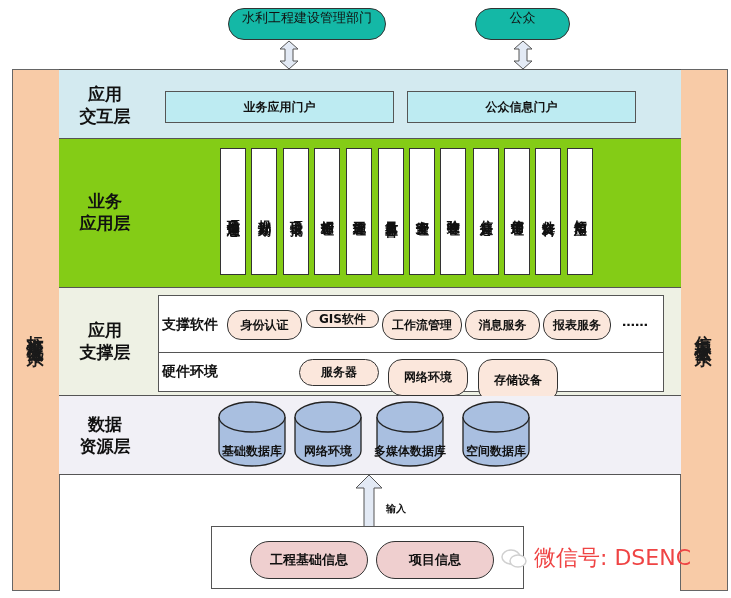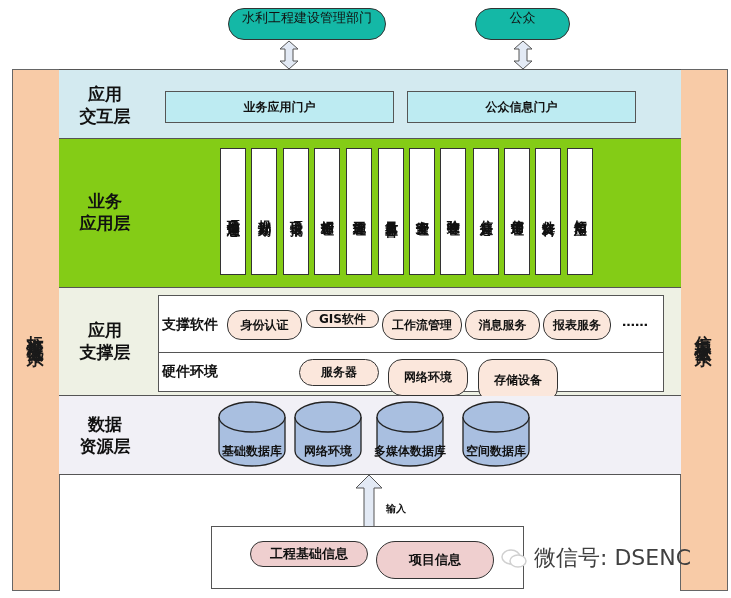--- a/index.html
+++ b/index.html
@@ -28,21 +28,21 @@
                font-weight:bold; letter-spacing:1px; }
 
   .support-box { background:#fff; border:1.5px solid #555; }
   .row-label { font-size:14px; font-weight:bold; }
   .pill { background:#FBE7DC; border:1.3px solid #333; border-radius:14px;
           display:flex; align-items:center; justify-content:center; font-size:12px; font-weight:bold; }
   .pill-input { background:#EFCFCF; border:1.3px solid #333; border-radius:22px;
                 display:flex; align-items:center; justify-content:center; font-size:13px; font-weight:bold; }
 
   .db-label { font-size:12px; font-weight:bold; color:#111; text-align:center; white-space:nowrap; }
-  .watermark { font-size:22px; color:#404040; font-family:"DejaVu Sans", sans-serif; letter-spacing:0px; }
+  .watermark { font-size:22px; color:#ef4444; font-family:"DejaVu Sans", sans-serif; letter-spacing:0px; }
 </style>
 </head>
 <body>
 
 <div class="abs oval" style="left:228px;top:8px;width:158px;height:32px;">
   <span>水利工程建设管理部门</span>
 </div>
 <div class="abs oval" style="left:475px;top:8px;width:95px;height:32px;">
   <span>公众</span>
 </div>
@@ -194,21 +194,21 @@
       </div>
     </div>
 </div>
 
 <svg class="abs" style="left:355px;top:474px;" width="28" height="54">
   <polygon points="14,1 27,14 19,14 19,53 9,53 9,14 1,14" fill="#E3EAF5" stroke="#555" stroke-width="1"></polygon>
 </svg>
 <span class="abs" style="left:386px;top:502px;font-size:10px;font-weight:bold;">输入</span>
 
 <div class="abs" style="left:211px;top:526px;width:313px;height:63px;border:1.5px solid #555;background:#fff;">
-  <div class="abs pill-input" style="left:38px;top:14px;width:118px;height:26px;">
+  <div class="abs pill-input" style="left:38px;top:14px;width:118px;height:38px;">
     <span>工程基础信息</span>
   </div>
   <div class="abs pill-input" style="left:164px;top:14px;width:118px;height:38px;">
     <span>项目信息</span>
   </div>
 </div>
 
 <div class="abs" style="left:500px;top:543px;display:flex;align-items:center;gap:6px;">
   <svg width="28" height="22">
     <ellipse cx="11" cy="10" rx="9" ry="7" fill="none" stroke="#d0d0d0" stroke-width="1.5"></ellipse>

